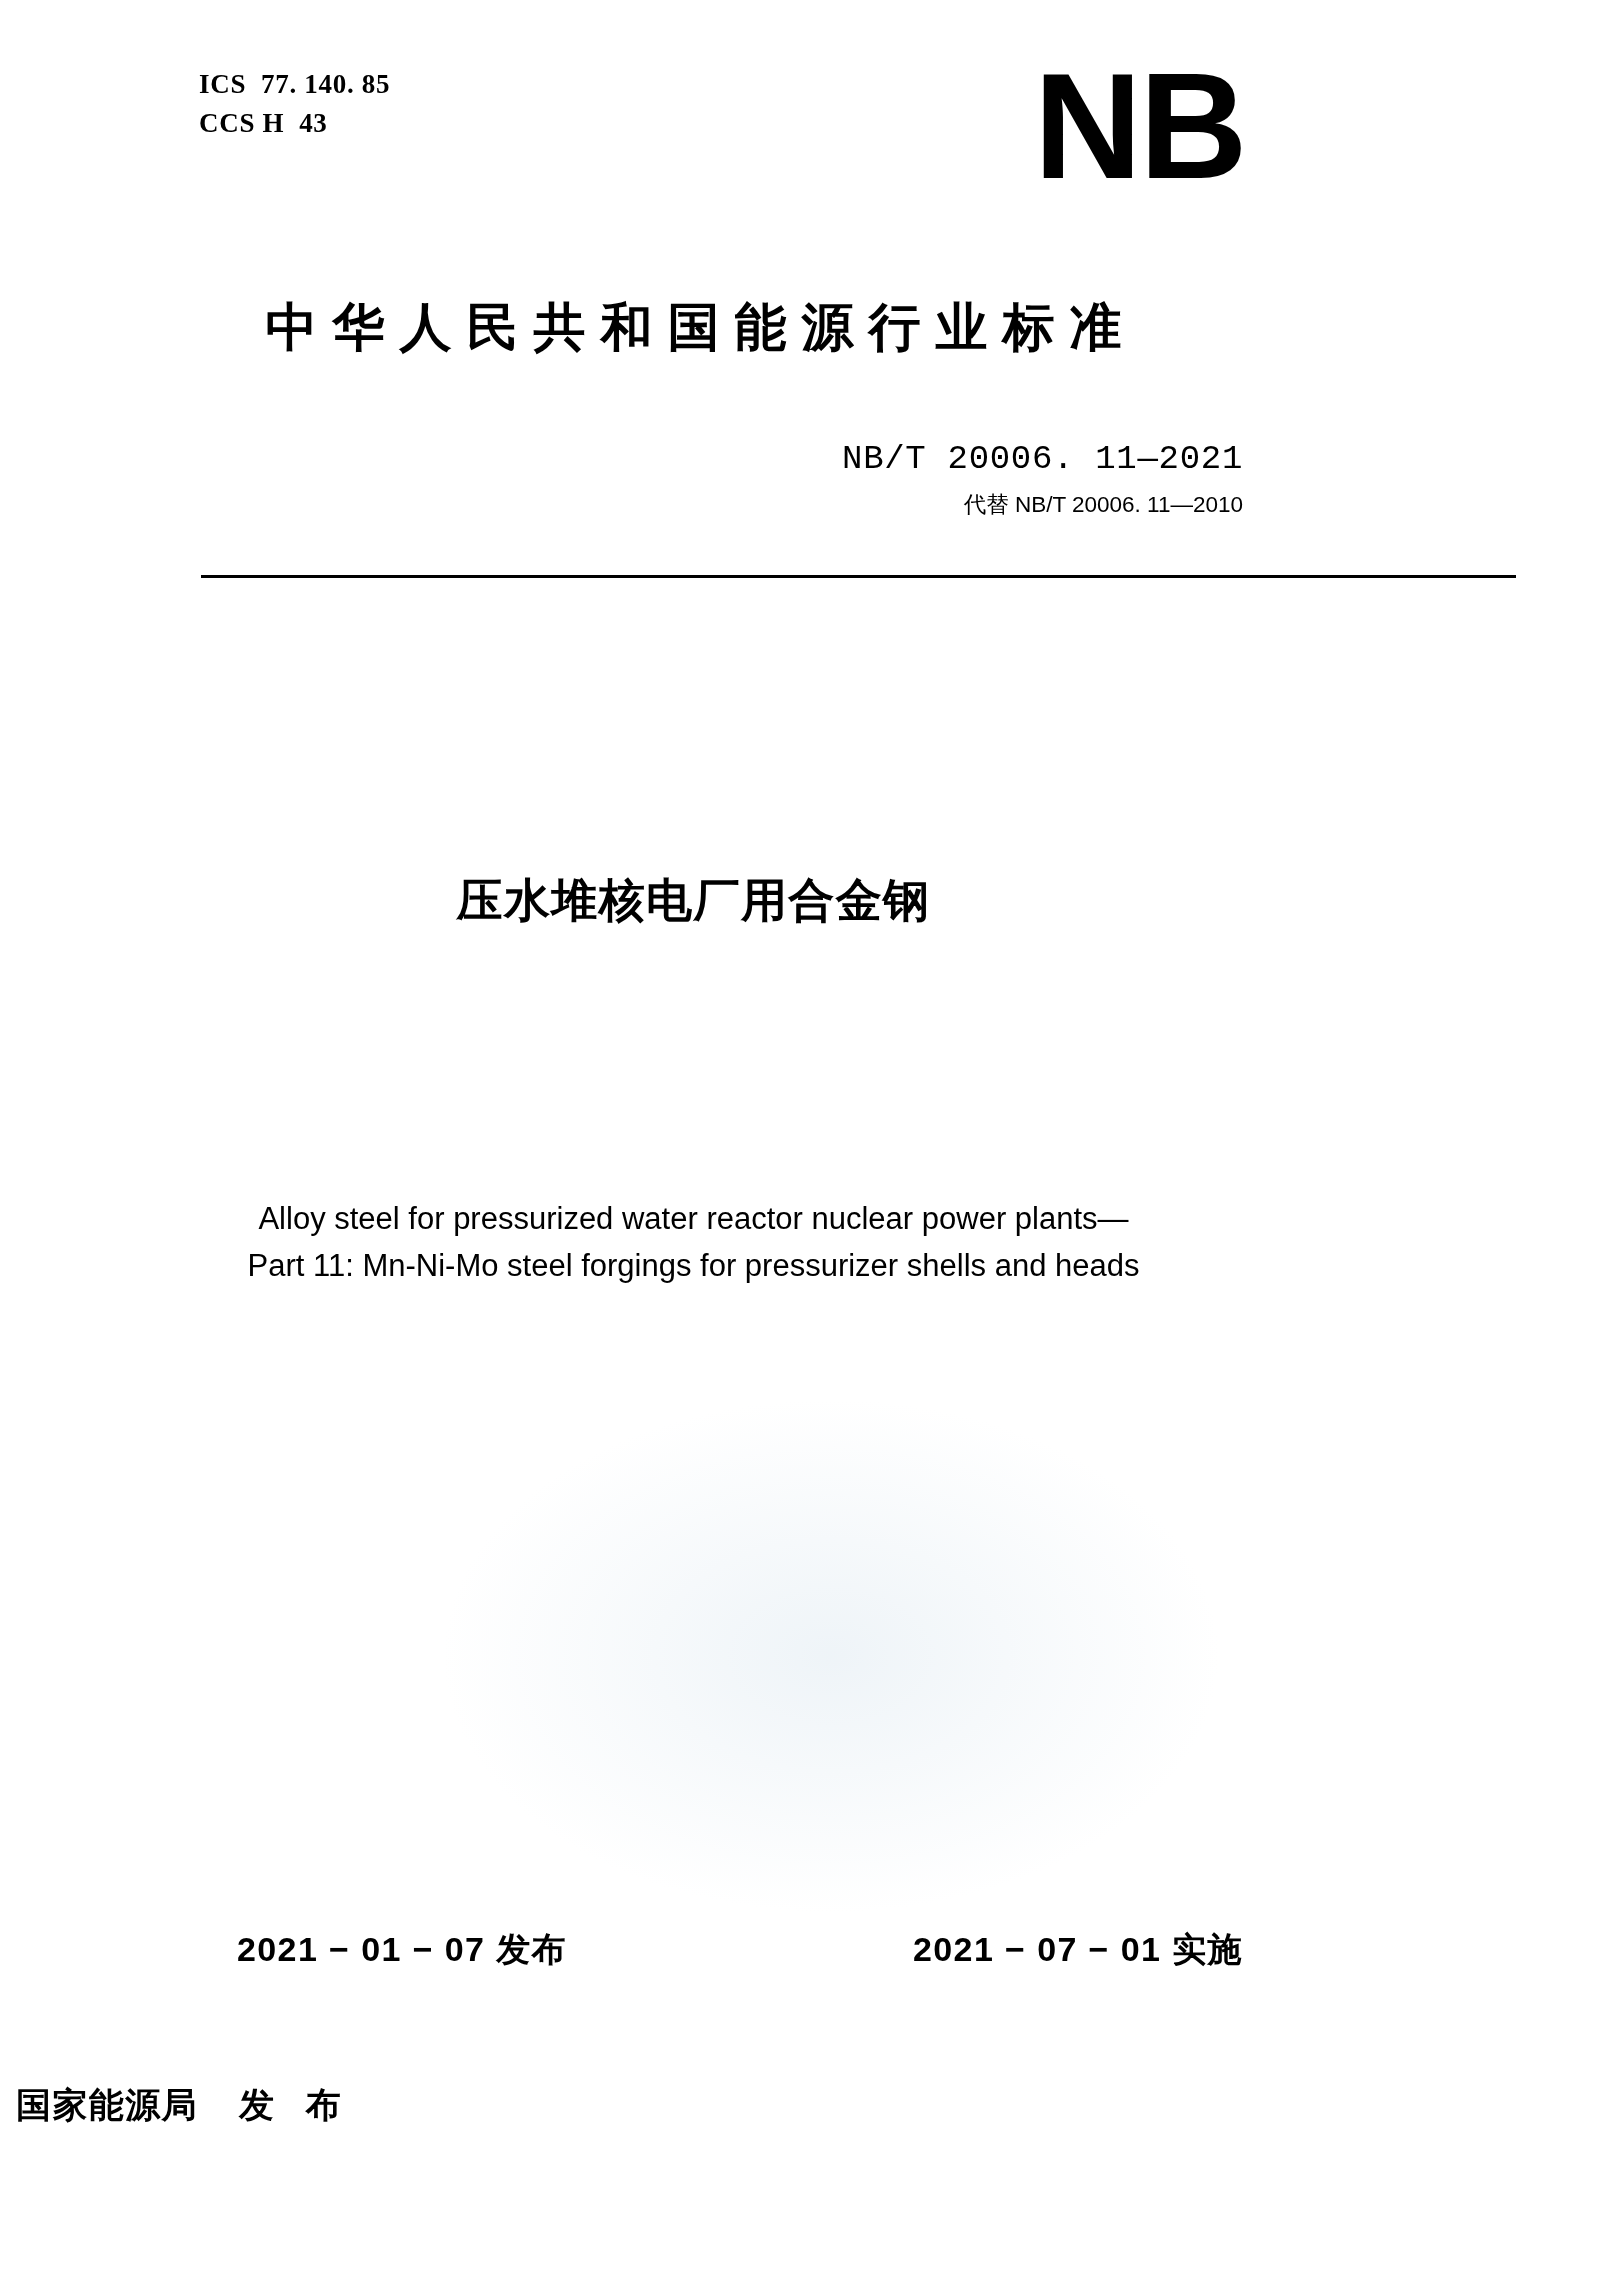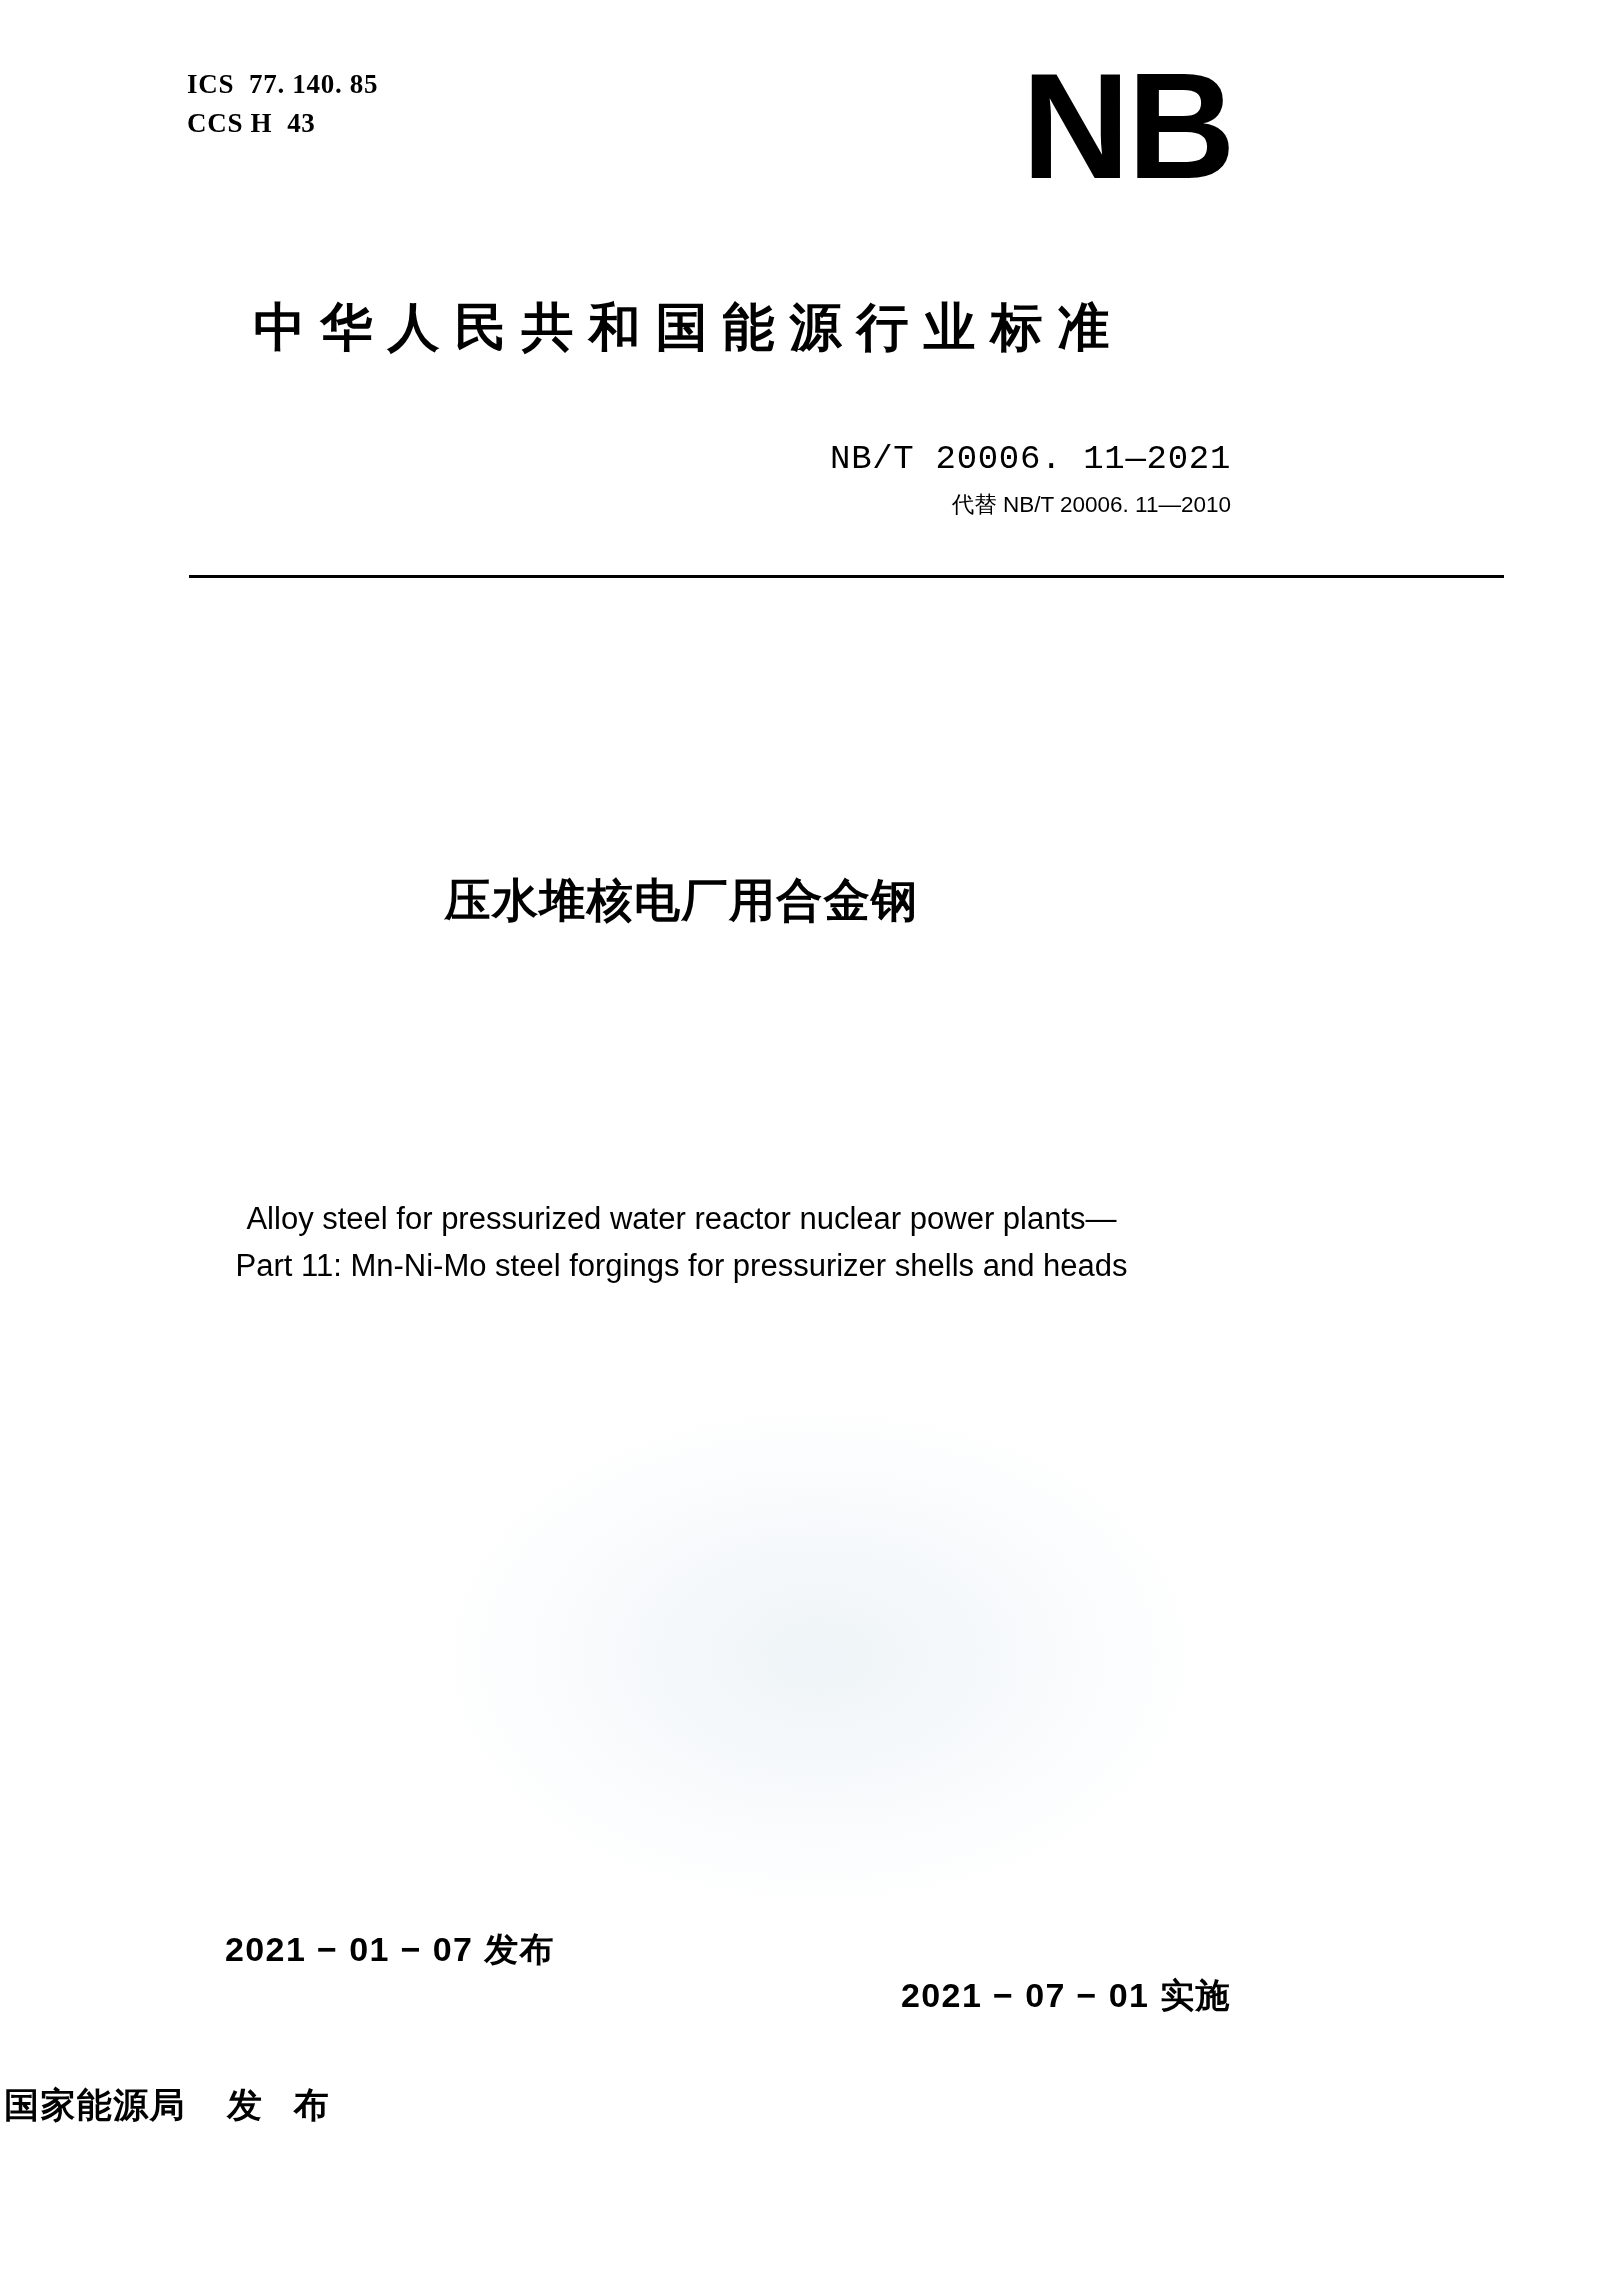--- a/index.html
+++ b/index.html
@@ -10,21 +10,21 @@
   body {
     width: 1623px;
     height: 2295px;
     font-family: "Liberation Sans", sans-serif;
     color: #000000;
     position: relative;
     overflow: hidden;
   }
   .page {
     position: absolute;
-    left: 4px; top: 0;
+    left: 16px; top: 0;
     width: 1340px;
     height: 2295px;
     background: #fff;
     padding-left: 15px;
   }
   
   .ics-block {
     position: absolute;
     left: 183px;
     top: 65px;
@@ -130,21 +130,20 @@
   }
   .date-right {
     position: absolute;
     right: 128px;
     top: 1927px;
     font-family: "Liberation Sans", sans-serif;
     font-size: 34px;
     font-weight: bold;
     letter-spacing: 1.4px;
     white-space: nowrap;
-    margin-top: 46px;
   }
   .issuer {
     position: absolute;
     left: 0; right: 0;
     top: 2082px;
     text-align: left;
     font-family: "Liberation Sans", sans-serif;
     font-weight: bold;
     font-size: 35px;
     letter-spacing: 1.4px;

